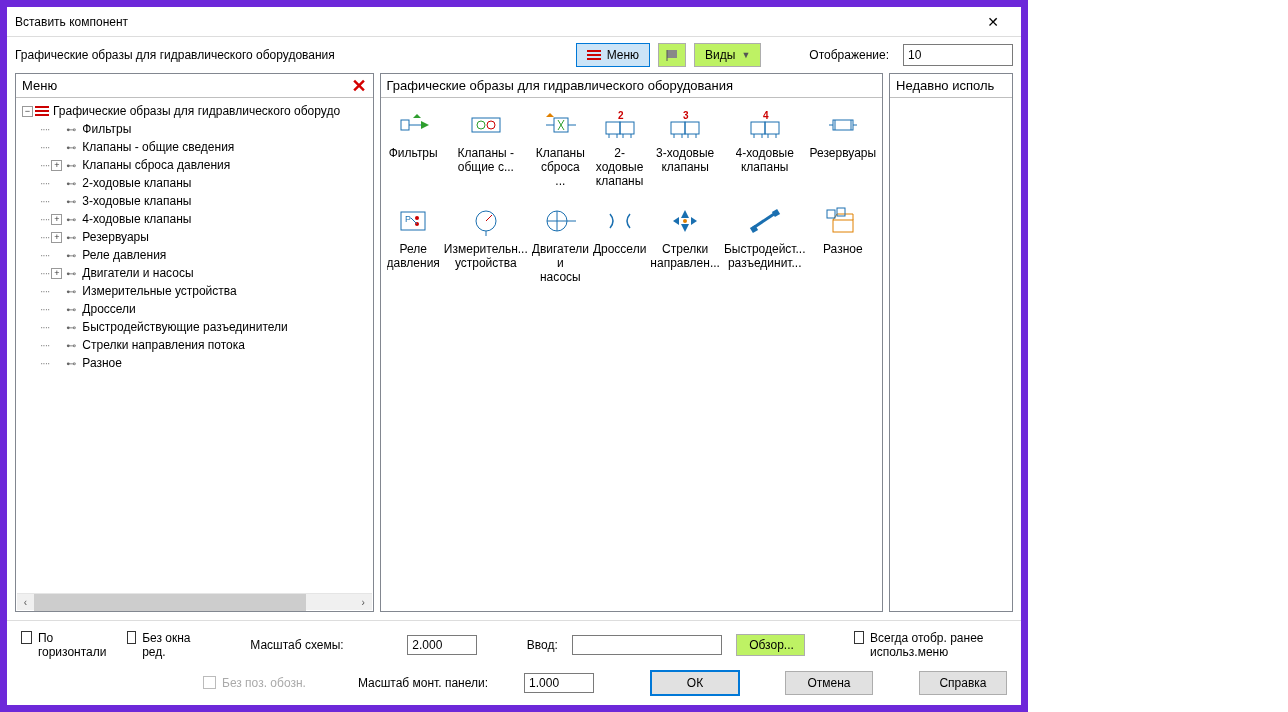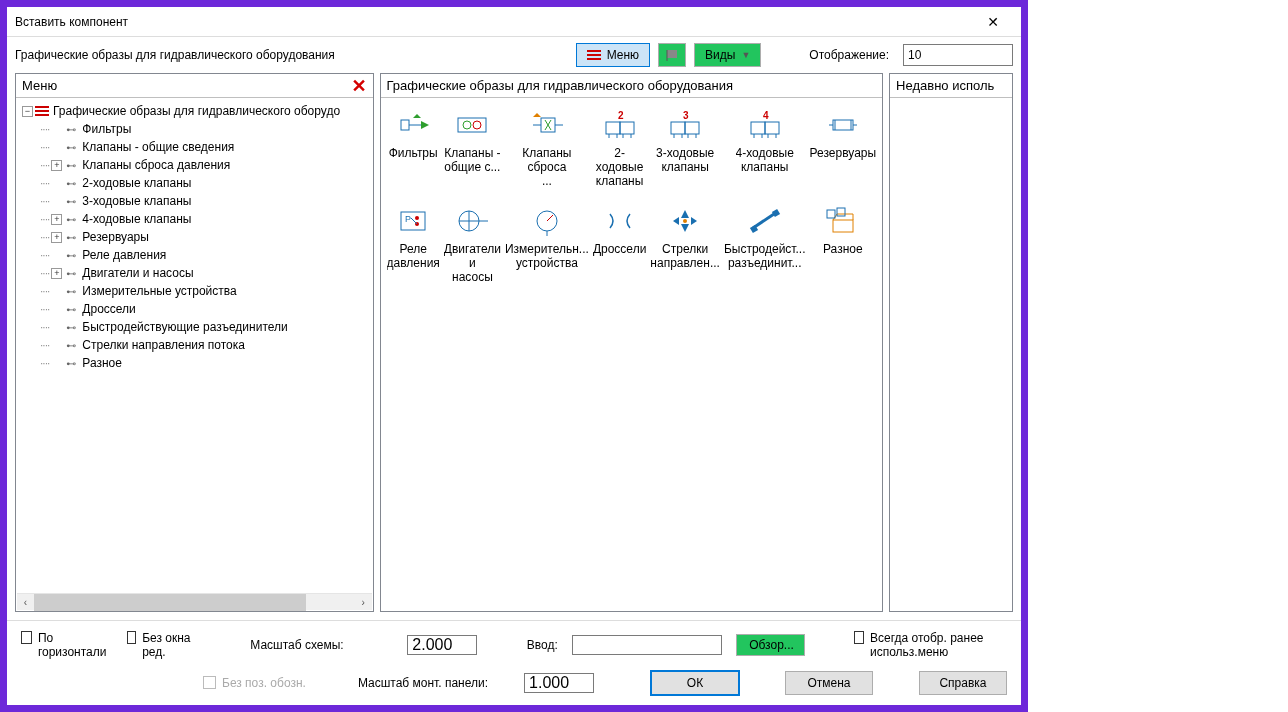--- a/index.html
+++ b/index.html
@@ -4,21 +4,21 @@
 <style>
   * { box-sizing: border-box; }
   body { margin:0; padding:0; font-family: "Segoe UI", Tahoma, Arial, sans-serif; font-size:12px; background:#fff; color:#000;}
   .window { width:1028px; height:712px; border:7px solid #6d28d9; display:flex; flex-direction:column; position:relative;}
   .titlebar { height:30px; line-height:30px; padding:0 8px; display:flex; align-items:center; justify-content:space-between; border-bottom:1px solid #ddd;}
   .titlebar .title { font-size:12px; }
   .titlebar .close { width:40px; text-align:center; font-size:14px; cursor:default;}
   .subheader { display:flex; align-items:center; padding:6px 8px 6px 8px; gap:8px;}
   .subheader .subtitle { flex:0 0 auto; }
   .subheader .spacer { flex:1;}
-  .btn { display:inline-flex; align-items:center; gap:6px; border:1px solid #adadad; background:#22c55e; padding:3px 10px; height:24px; font-size:12px; cursor:default;}
+  .btn { display:inline-flex; align-items:center; gap:6px; border:1px solid #adadad; background:#bef264; padding:3px 10px; height:24px; font-size:12px; cursor:default;}
   .btn.selected{ background:#cce4f7; border-color:#0078d7;}
   .btn .caret{ font-size:9px; color:#555;}
   .btn.iconbtn{ padding:3px 6px;}
   .display-label{ margin-left:40px; margin-right:6px;}
   .display-input{ width:110px; height:22px; border:1px solid #7a7a7a; padding:0 4px; font-size:12px;}
   .main { display:flex; flex:1; margin:0 8px 8px 8px; gap:6px; min-height:0;}
   .panel { border:1px solid #828790; display:flex; flex-direction:column; background:#fff; min-height:0;}
   .panel.left{ width:394px;}
   .panel.center{ flex:1;}
   .panel.right{ width:136px;}
@@ -41,21 +41,21 @@
   .gitem{ display:flex; flex-direction:column; align-items:center; text-align:center; height:86px; cursor:default;}
   .gicon{ width:40px; height:34px; display:flex; align-items:center; justify-content:center; margin-bottom:4px;}
   .glabel{ font-size:12px; line-height:14px; max-width:96px; overflow:hidden;}
   .bottom{ border-top:1px solid #ddd; padding:10px 14px 10px 14px; display:flex; flex-direction:column; gap:12px;}
   .brow{ display:flex; align-items:center; gap:14px;}
   .checkbox{ display:inline-flex; gap:6px;}
   .checkbox .box{ width:13px; height:13px; border:1px solid #333; background:#fff;}
   .checkbox.disabled .box{ border-color:#bbb;}
   .checkbox.disabled .lbl{ color:#aaa;}
   .field-label{ white-space:nowrap;}
-  .numinput{ width:70px; height:20px; border:1px solid #7a7a7a; padding:4px 4px; font-size:16px;}
+  .numinput{ width:70px; height:20px; border:1px solid #7a7a7a; padding:4px 4px; font-size:12px;}
   .textinput{ width:150px; height:20px; border:1px solid #7a7a7a; padding:0 4px; font-size:12px;}
   .dlg-btn{ width:88px; height:24px; border:1px solid #adadad; background:#e1e1e1; display:inline-flex; align-items:center; justify-content:center; font-size:12px;}
   .dlg-btn.primary{ border:1px solid #0078d7; outline:1px solid #0078d7;}
   svg{ display:block;}
 </style>
 </head>
 <body>
 
 <div class="window">
 
@@ -305,37 +305,37 @@
                   <circle cx="24" cy="12" r="2" fill="#c00"></circle>
                   <circle cx="24" cy="18" r="2" fill="#c00"></circle>
                   <line x1="18" y1="12" x2="24" y2="18" stroke="#1a6fb0"></line>
                 </svg>
               </div>
               <div class="glabel">Реле<br>давления</div>
             </div>
             <div class="gitem">
               <div class="gicon">
                 <svg width="40" height="30">
+                  <circle cx="20" cy="15" r="10" fill="none" stroke="#1a6fb0"></circle>
+                  <line x1="20" y1="15" x2="26" y2="9" stroke="#c00"></line>
+                  <line x1="20" y1="25" x2="20" y2="30" stroke="#1a6fb0"></line>
+                </svg>
+              </div>
+              <div class="glabel">Измерительн...<br>устройства</div>
+            </div>
+            <div class="gitem">
+              <div class="gicon">
+                <svg width="40" height="30">
                   <circle cx="17" cy="15" r="10" fill="none" stroke="#1a6fb0"></circle>
                   <line x1="17" y1="5" x2="17" y2="25" stroke="#1a6fb0"></line>
                   <line x1="7" y1="15" x2="27" y2="15" stroke="#1a6fb0"></line>
                   <line x1="27" y1="15" x2="36" y2="15" stroke="#1a6fb0"></line>
                 </svg>
               </div>
               <div class="glabel">Двигатели и<br>насосы</div>
-            </div>
-            <div class="gitem">
-              <div class="gicon">
-                <svg width="40" height="30">
-                  <circle cx="20" cy="15" r="10" fill="none" stroke="#1a6fb0"></circle>
-                  <line x1="20" y1="15" x2="26" y2="9" stroke="#c00"></line>
-                  <line x1="20" y1="25" x2="20" y2="30" stroke="#1a6fb0"></line>
-                </svg>
-              </div>
-              <div class="glabel">Измерительн...<br>устройства</div>
             </div>
             <div class="gitem">
               <div class="gicon">
                 <svg width="40" height="30">
                   <path d="M10 8 Q16 15 10 22" fill="none" stroke="#1a6fb0" stroke-width="1.5"></path>
                   <path d="M30 8 Q24 15 30 22" fill="none" stroke="#1a6fb0" stroke-width="1.5"></path>
                 </svg>
               </div>
               <div class="glabel">Дроссели</div>
             </div>

